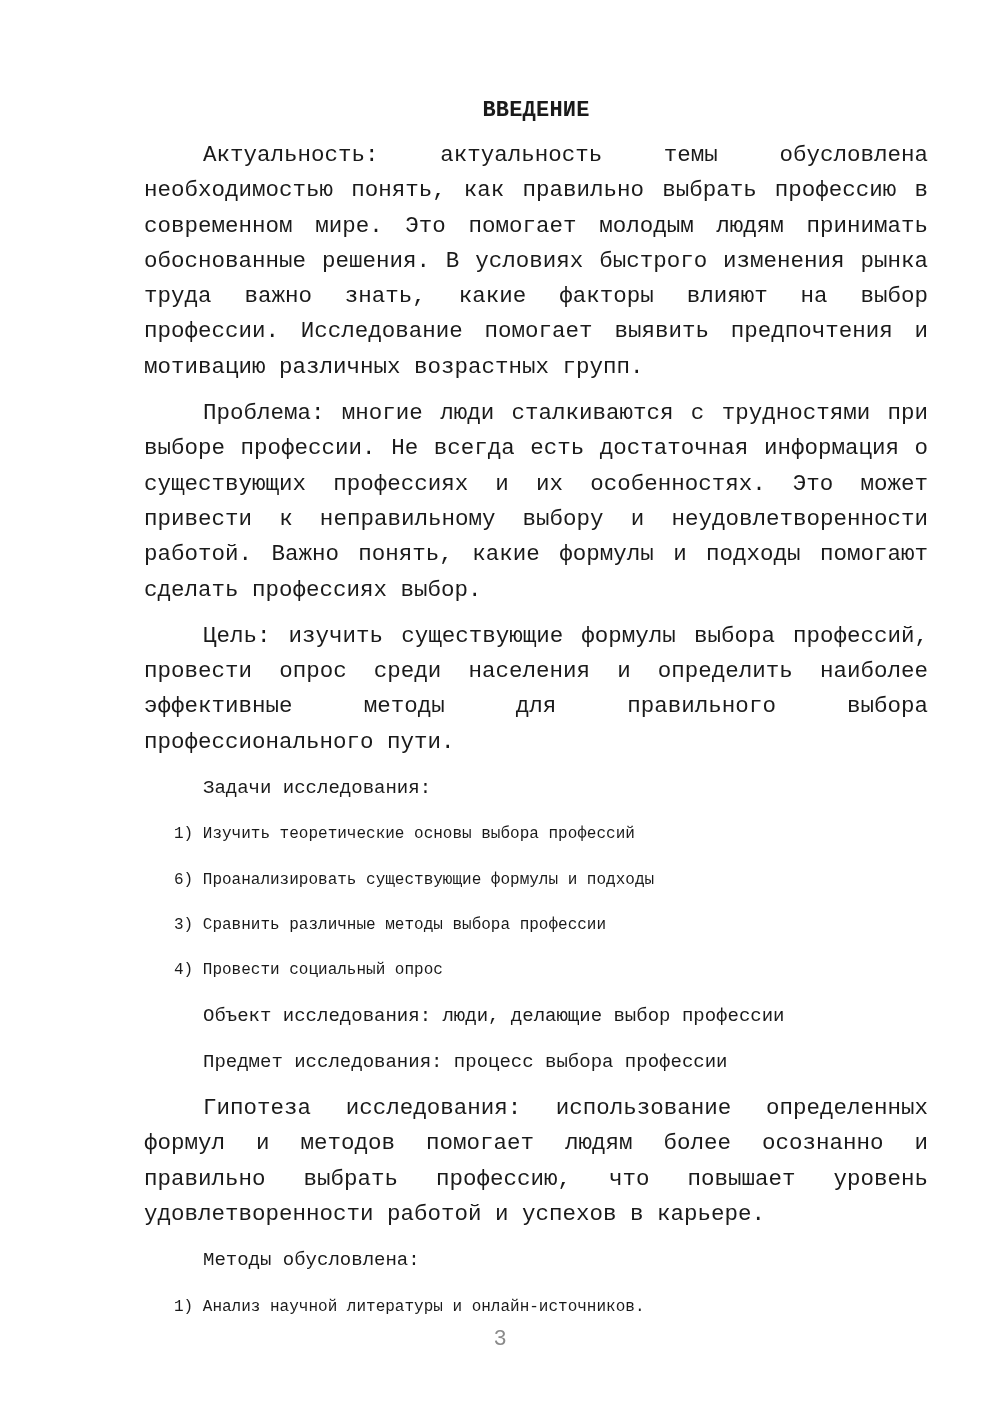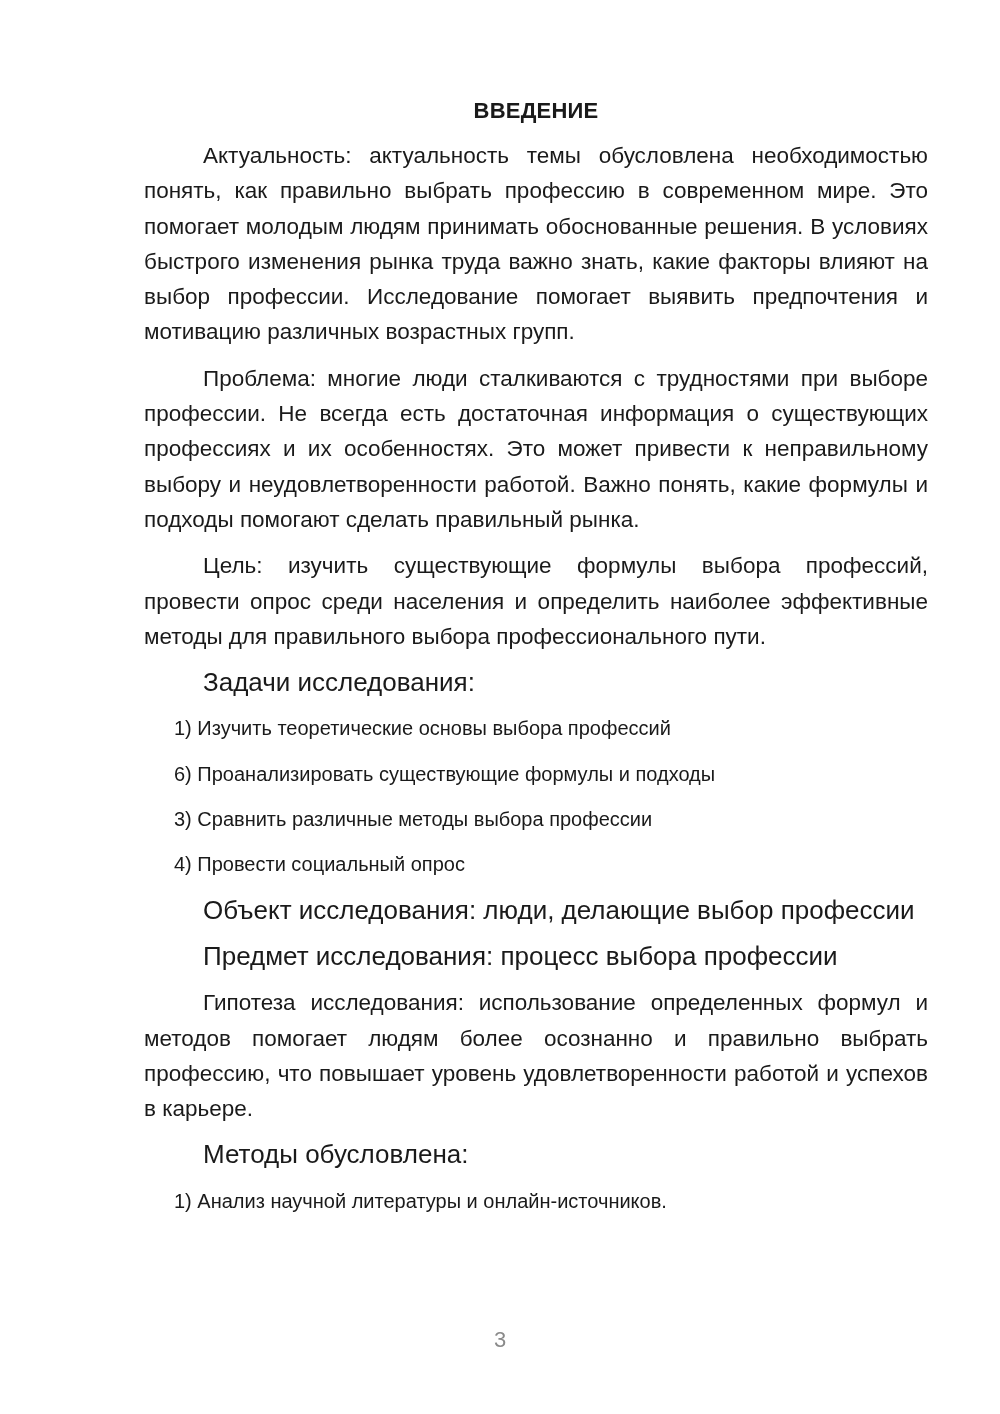--- a/index.html
+++ b/index.html
@@ -1,50 +1,50 @@
 <!DOCTYPE html>
 <html><head>
 <meta charset="utf-8">
 <style>
   html, body { margin: 0; padding: 0; background: #ffffff; }
   body { width: 1000px; height: 1414px; position: relative; overflow: hidden; }
   .page {
     position: absolute; left: 0; top: 0; width: 1000px; height: 1414px;
     background: #ffffff; color: #1a1a1a;
-    font-family: Liberation Sans, sans-serif;
+    font-family: Liberation Mono, monospace;
   }
   .content { position: absolute; left: 144px; top: 96px; width: 784px; }
   .title {
     text-align: center; font-weight: bold; font-size: 22px; line-height: 30px;
     margin: 0 0 12px 0; letter-spacing: 0.2px;
   }
   .para {
     font-size: 22.5px; line-height: 35.3px; text-align: justify;
     text-indent: 59px; margin: 0 0 11px 0;
   }
   .heading-line {
-    font-size: 26px; line-height: 35.3px; text-indent: 59px; margin: 0 0 11px 0;
+    font-size: 19px; line-height: 35.3px; text-indent: 59px; margin: 0 0 11px 0;
   }
   .list-item {
-    font-size: 20px; line-height: 35.3px; padding-left: 30px; margin: 0 0 10px 0;
+    font-size: 16px; line-height: 35.3px; padding-left: 30px; margin: 0 0 10px 0;
   }
   .page-number {
     position: absolute; top: 1325px; left: 0; width: 1000px; text-align: center;
     font-size: 22px; color: #8a8a8a; line-height: 30px;
   }
 </style>
 </head>
 <body>
 
 <div class="page">
   <div class="content">
     <h1 class="title">ВВЕДЕНИЕ</h1>
 
     <p class="para">Актуальность: актуальность темы обусловлена необходимостью понять, как правильно выбрать профессию в современном мире. Это помогает молодым людям принимать обоснованные решения. В условиях быстрого изменения рынка труда важно знать, какие факторы влияют на выбор профессии. Исследование помогает выявить предпочтения и мотивацию различных возрастных групп.</p>
-    <p class="para">Проблема: многие люди сталкиваются с трудностями при выборе профессии. Не всегда есть достаточная информация о существующих профессиях и их особенностях. Это может привести к неправильному выбору и неудовлетворенности работой. Важно понять, какие формулы и подходы помогают сделать правильный рынка.</p>
+    <p class="para">Проблема: многие люди сталкиваются с трудностями при выборе профессии. Не всегда есть достаточная информация о существующих профессиях и их особенностях. Это может привести к неправильному выбору и неудовлетворенности работой. Важно понять, какие формулы и подходы помогают сделать профессиях выбор.</p>
     <p class="para">Цель: изучить существующие формулы выбора профессий, провести опрос среди населения и определить наиболее эффективные методы для правильного выбора профессионального пути.</p>
 
     <p class="heading-line">Задачи исследования:</p>
     <div>
       <p class="list-item">1) Изучить теоретические основы выбора профессий</p>
       <p class="list-item">6) Проанализировать существующие формулы и подходы</p>
       <p class="list-item">3) Сравнить различные методы выбора профессии</p>
       <p class="list-item">4) Провести социальный опрос</p>
     </div>
 

